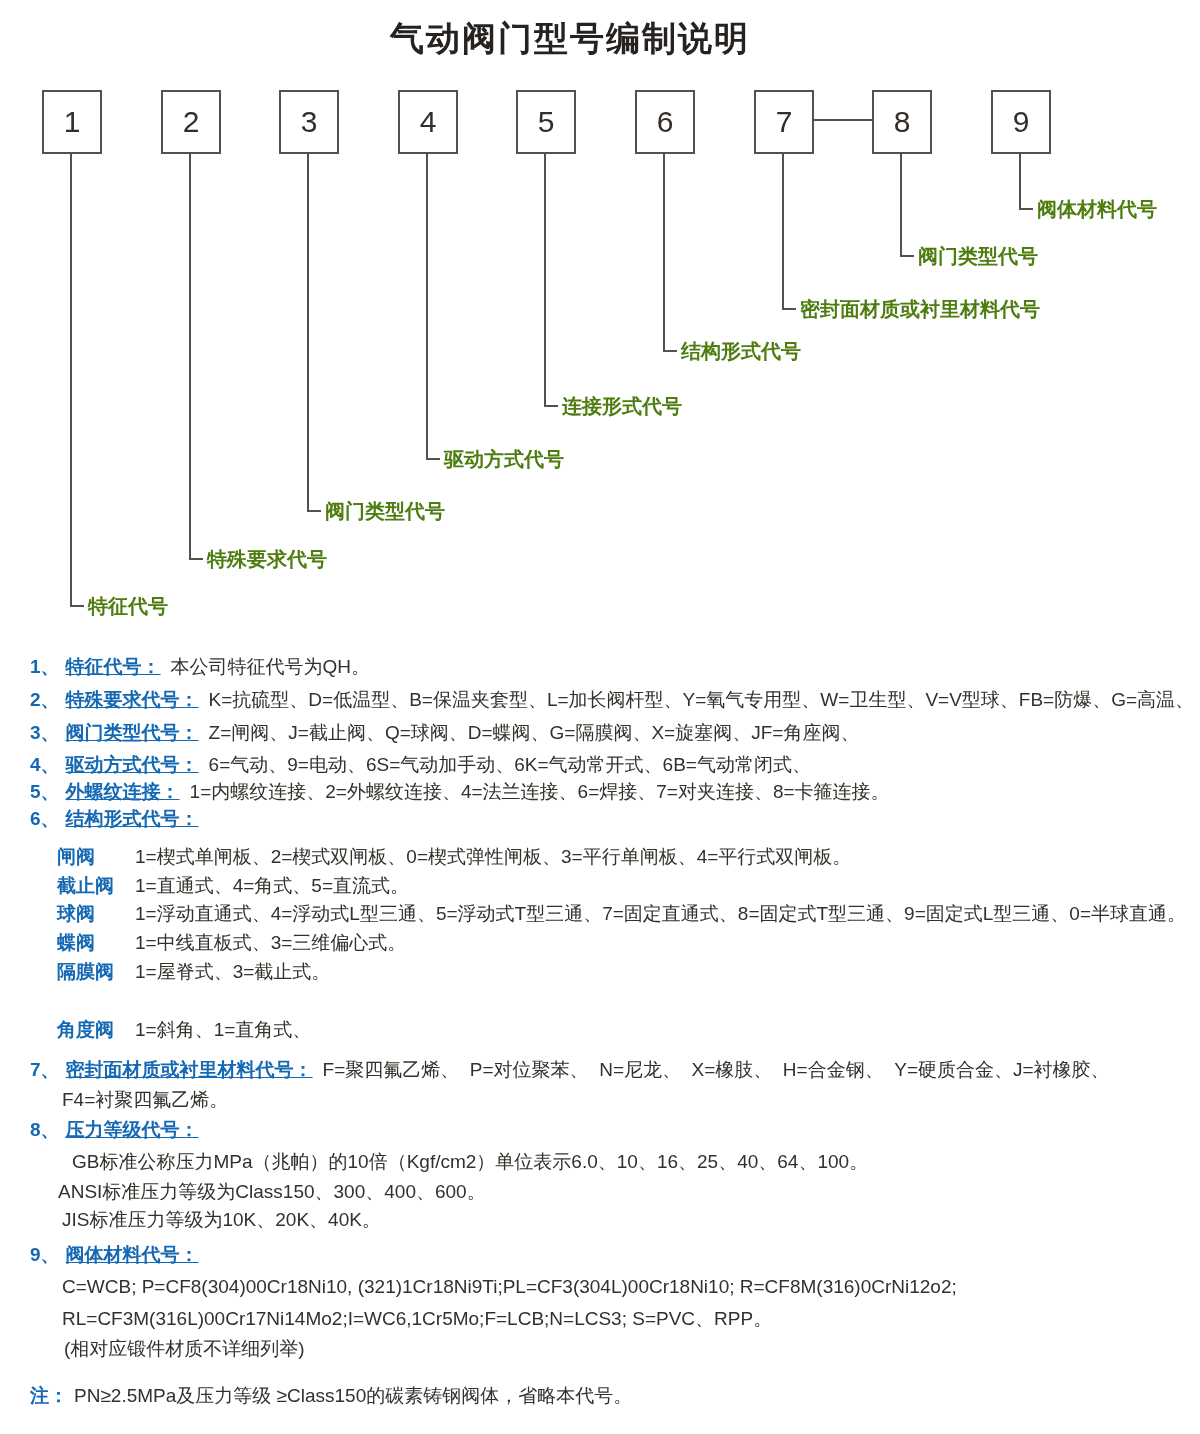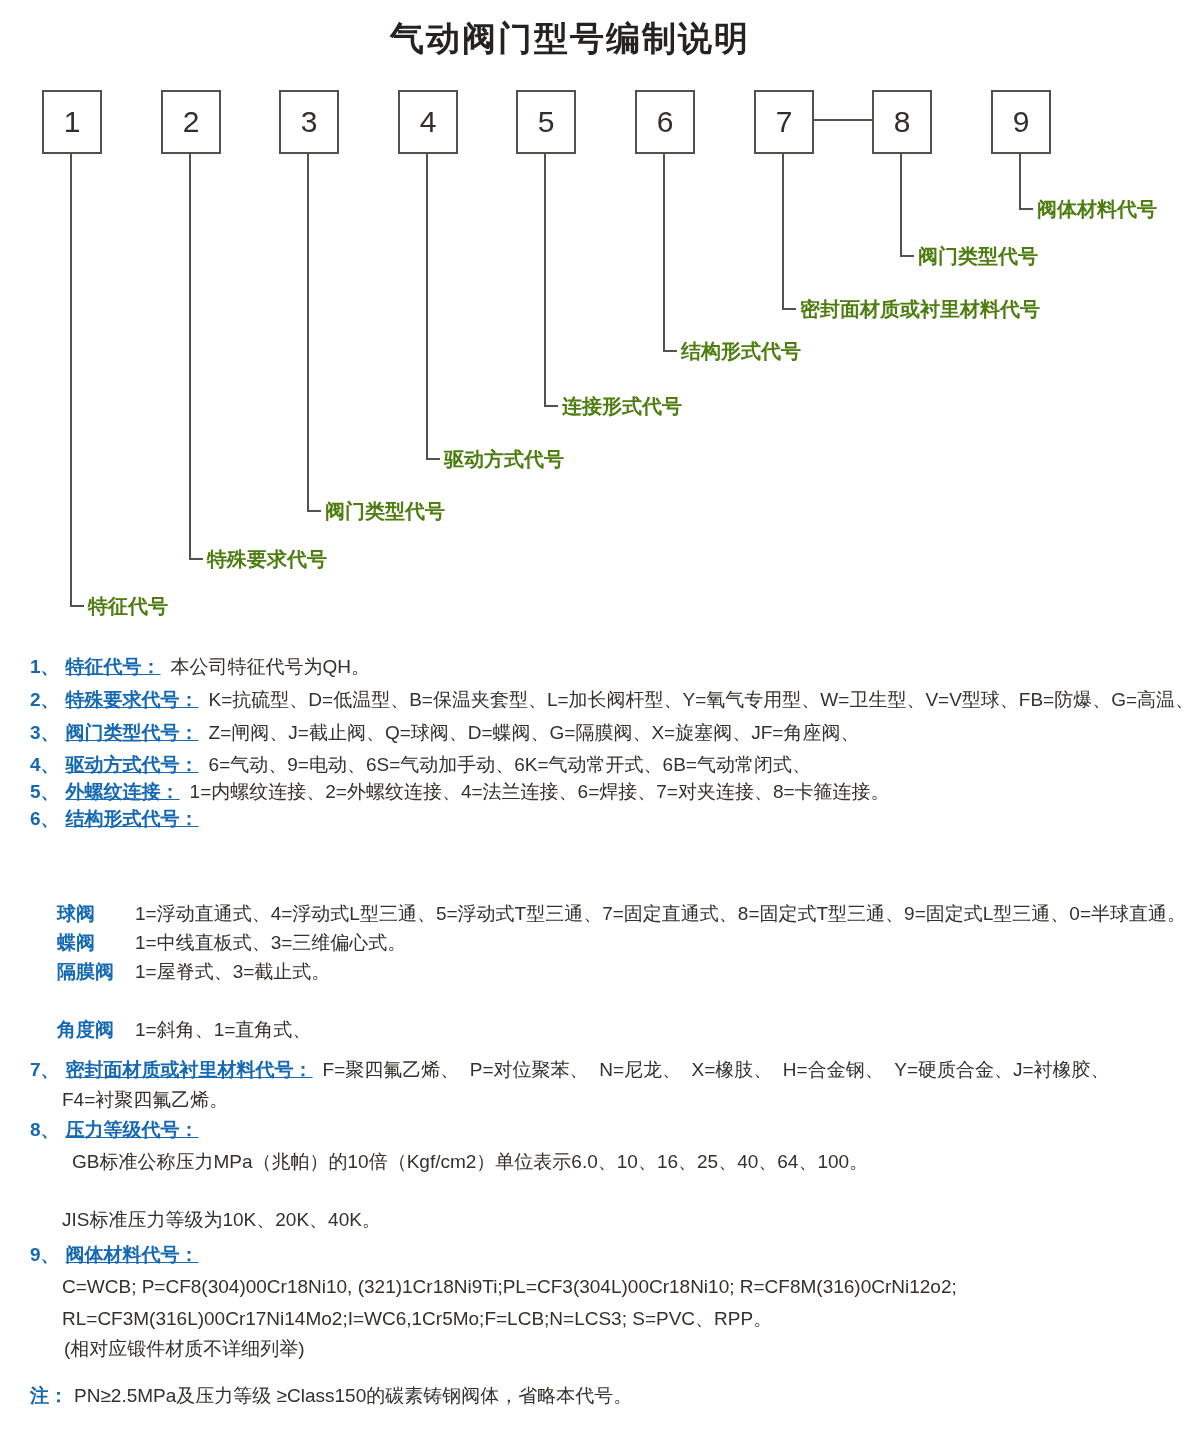--- a/index.html
+++ b/index.html
@@ -137,20 +137,26 @@
   <div class="tline L4">
     <span class="num">4、</span><span class="head">驱动方式代号：</span><span class="body">6=气动、9=电动、6S=气动加手动、6K=气动常开式、6B=气动常闭式、</span>
   </div>
   <div class="tline L5">
     <span class="num">5、</span><span class="head">外螺纹连接：</span><span class="body">1=内螺纹连接、2=外螺纹连接、4=法兰连接、6=焊接、7=对夹连接、8=卡箍连接。</span>
   </div>
   <div class="tline L6">
     <span class="num">6、</span><span class="head">结构形式代号：</span>
   </div>
 
+  <div class="tline R1">
+    <span class="rowname">闸阀</span><span class="body">1=楔式单闸板、2=楔式双闸板、0=楔式弹性闸板、3=平行单闸板、4=平行式双闸板。</span>
+  </div>
+  <div class="tline R2">
+    <span class="rowname">截止阀</span><span class="body">1=直通式、4=角式、5=直流式。</span>
+  </div>
   <div class="tline R3">
     <span class="rowname">球阀</span><span class="body">1=浮动直通式、4=浮动式L型三通、5=浮动式T型三通、7=固定直通式、8=固定式T型三通、9=固定式L型三通、0=半球直通。</span>
   </div>
   <div class="tline R4">
     <span class="rowname">蝶阀</span><span class="body">1=中线直板式、3=三维偏心式。</span>
   </div>
   <div class="tline R5">
     <span class="rowname">隔膜阀</span><span class="body">1=屋脊式、3=截止式。</span>
   </div>
   <div class="tline R7">
@@ -163,20 +169,23 @@
   <div class="tline S7b">
     <span class="body">F4=衬聚四氟乙烯。</span>
   </div>
 
   <div class="tline S8">
     <span class="num">8、</span><span class="head">压力等级代号：</span>
   </div>
   <div class="tline S8a">
     <span class="body">GB标准公称压力MPa（兆帕）的10倍（Kgf/cm2）单位表示6.0、10、16、25、40、64、100。</span>
   </div>
+  <div class="tline S8b">
+    <span class="body">ANSI标准压力等级为Class150、300、400、600。</span>
+  </div>
   <div class="tline S8c">
     <span class="body">JIS标准压力等级为10K、20K、40K。</span>
   </div>
 
   <div class="tline S9">
     <span class="num">9、</span><span class="head">阀体材料代号：</span>
   </div>
   <div class="tline S9a">
     <span class="body">C=WCB; P=CF8(304)00Cr18Ni10, (321)1Cr18Ni9Ti;PL=CF3(304L)00Cr18Ni10; R=CF8M(316)0CrNi12o2;</span>
   </div>

